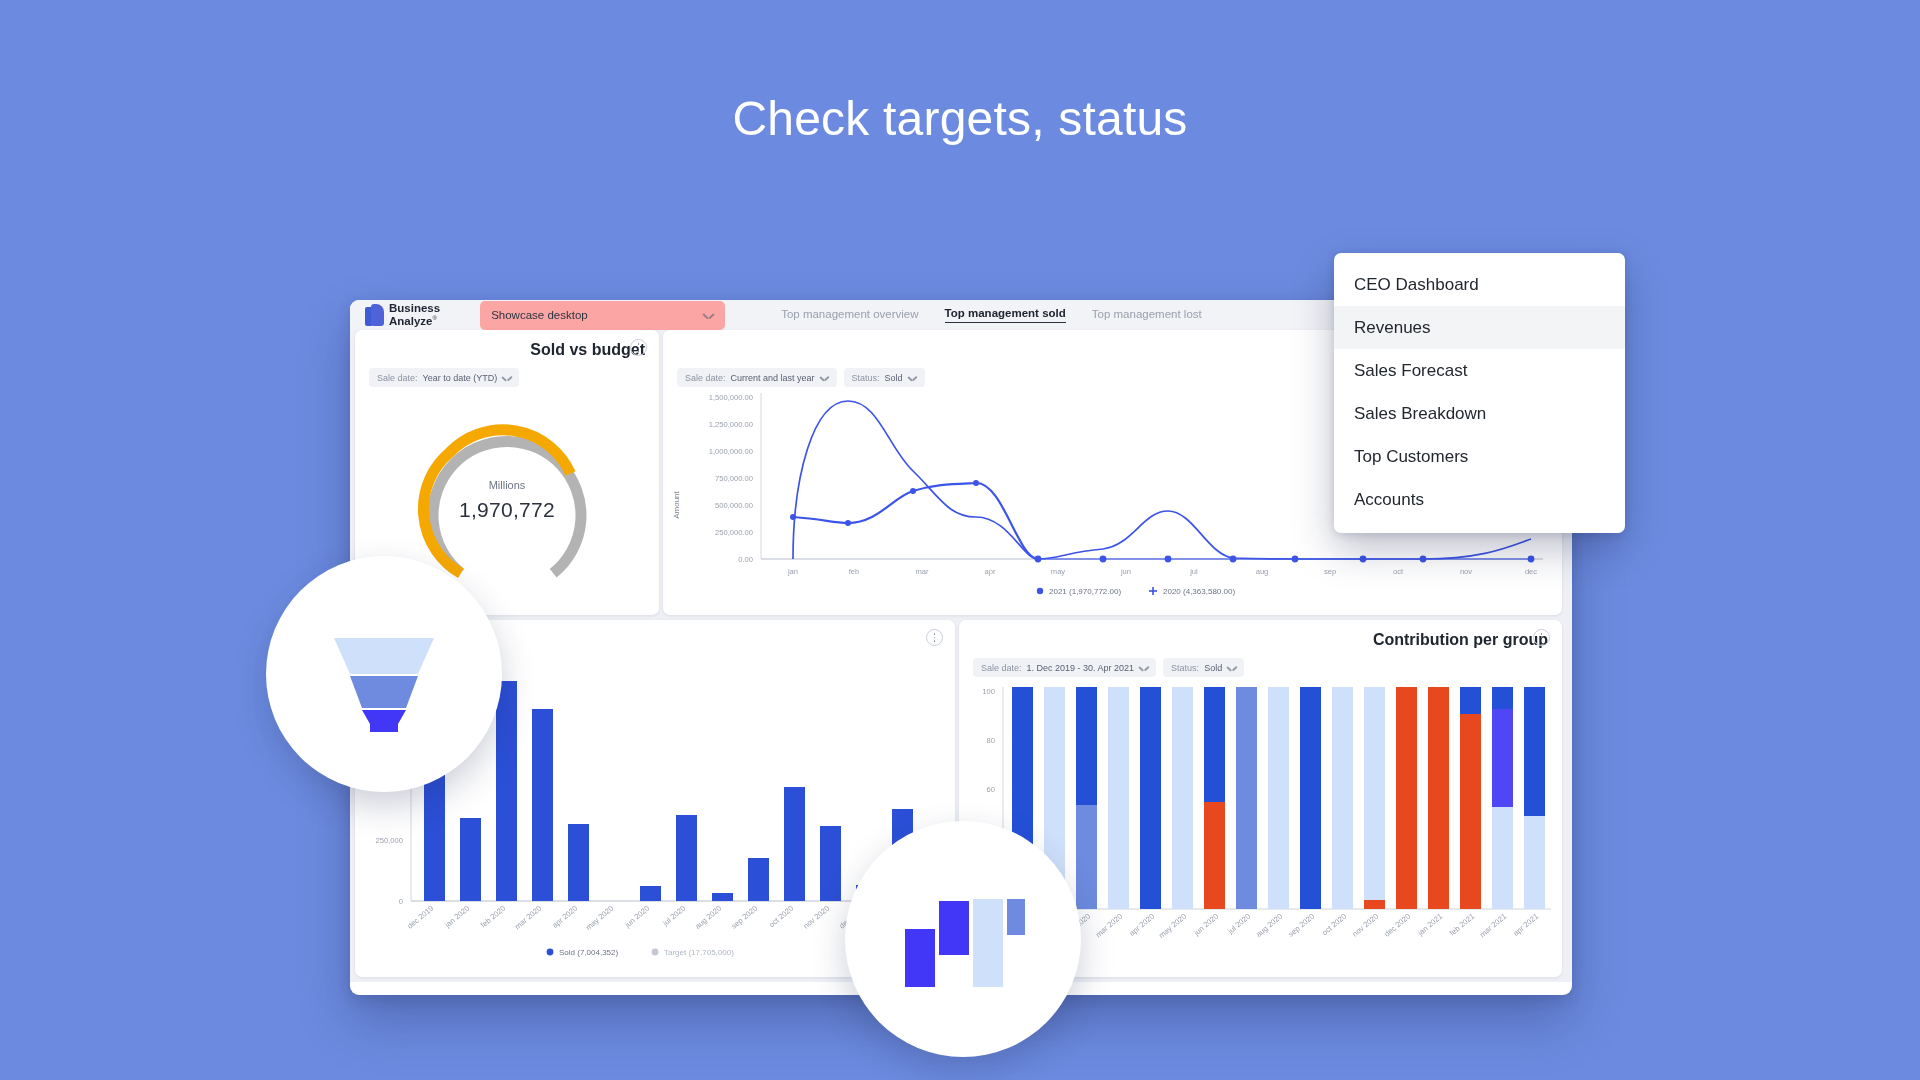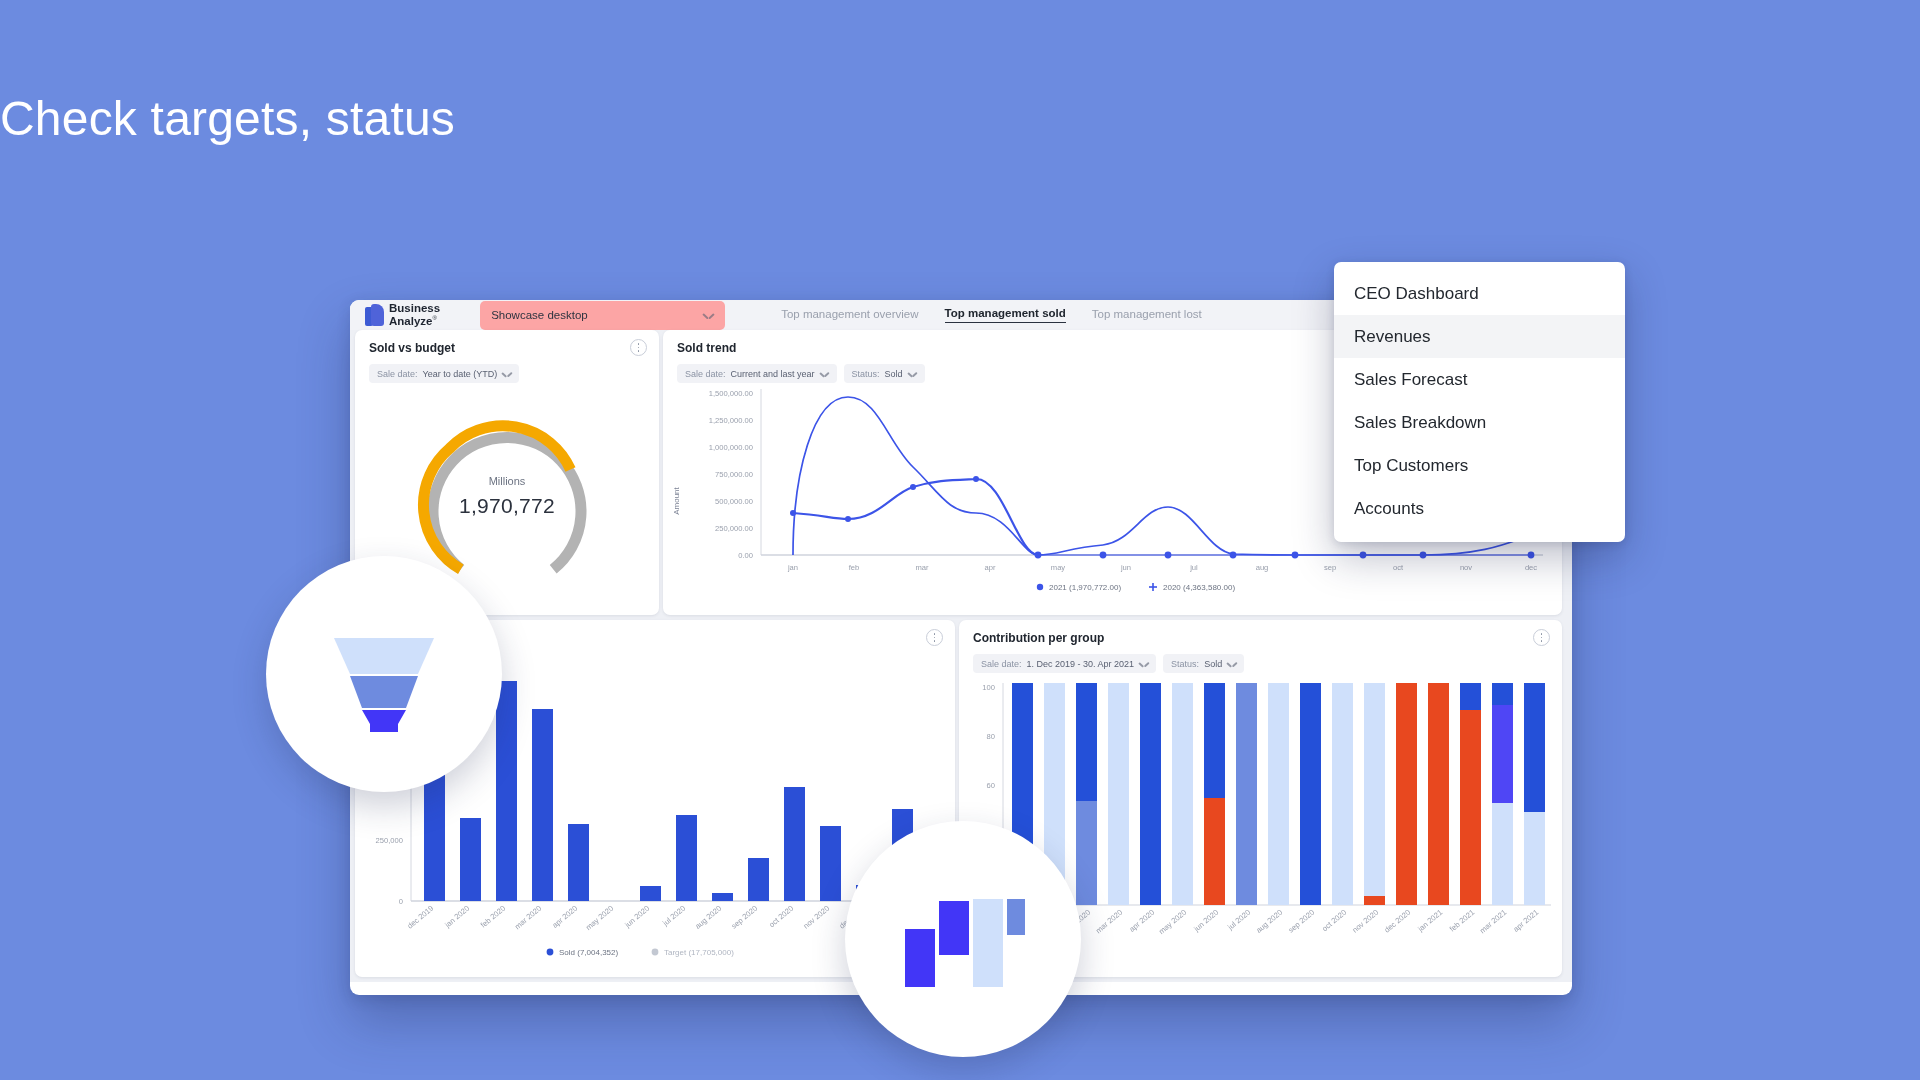--- a/index.html
+++ b/index.html
@@ -7,21 +7,21 @@
   body {
     background: #6c8be0;
     font-family: "Liberation Sans", sans-serif;
     position: relative;
   }
 
   
   .hero {
     position: absolute;
     top: 86px; left: 0; right: 0;
-    text-align: left;
+    text-align: center;
     color: #ffffff;
     font-size: 48px;
     font-weight: 400;
     line-height: 1.37;
     letter-spacing: 0.2px;
   }
   .hero-line { display: block; }
 
   
   .app-window {
@@ -83,21 +83,21 @@
   
   .board { position: relative; height: 652px; background: #eef0f5; padding: 5px; }
   .card {
     position: absolute;
     background: #ffffff;
     border-radius: 7px;
     box-shadow: 0 1px 3px rgba(40,50,80,0.10);
     overflow: hidden;
   }
   .card-head { padding: 11px 14px 0 14px; position: relative; }
-  .card-title { font-size: 12px; font-weight: 700; color: #20262f; }
+  .card-title { font-size: 16px; font-weight: 700; color: #20262f; text-align: right; }
   .kebab {
     position: absolute; right: 12px; top: 9px;
     width: 17px; height: 17px; border: 1px solid #c9ced9; border-radius: 50%;
     display: flex; flex-direction: column; align-items: center; justify-content: center; gap: 1.6px;
   }
   .kebab span { width: 1.8px; height: 1.8px; background: #8b93a3; border-radius: 50%; display:block; }
   .filters { display: flex; gap: 7px; margin-top: 9px; flex-wrap: wrap; }
   .filter {
     background: #f1f2f6; border-radius: 4px; height: 19px;
     display: flex; align-items: center; gap: 5px; padding: 0 8px;
@@ -119,21 +119,21 @@
   svg { display: block; }
   .ax-lbl { font-size: 7.6px; fill: #9aa0ad; font-family: "Liberation Sans", sans-serif; }
   .ax-lbl-y { font-size: 7.6px; fill: #9aa0ad; font-family: "Liberation Sans", sans-serif; }
   .ax-title { font-size: 8px; fill: #7b8294; font-family: "Liberation Sans", sans-serif; }
   .lgd { font-size: 8px; fill: #6d7483; font-family: "Liberation Sans", sans-serif; }
   .lgd-dim { font-size: 8px; fill: #b0b6c2; font-family: "Liberation Sans", sans-serif; }
 
   
   .menu {
     position: absolute;
-    left: 1334px; top: 262px;
+    left: 1334px; top: 253px;
     width: 291px;
     background: #ffffff;
     border-radius: 7px;
     box-shadow: 0 16px 40px rgba(20,30,70,0.28), 0 2px 8px rgba(20,30,70,0.14);
     padding: 10px 0 12px 0;
     z-index: 40;
   }
   .menu-item {
     height: 43px; display: flex; align-items: center;
     padding: 0 20px; font-size: 17px; color: #23282f;

